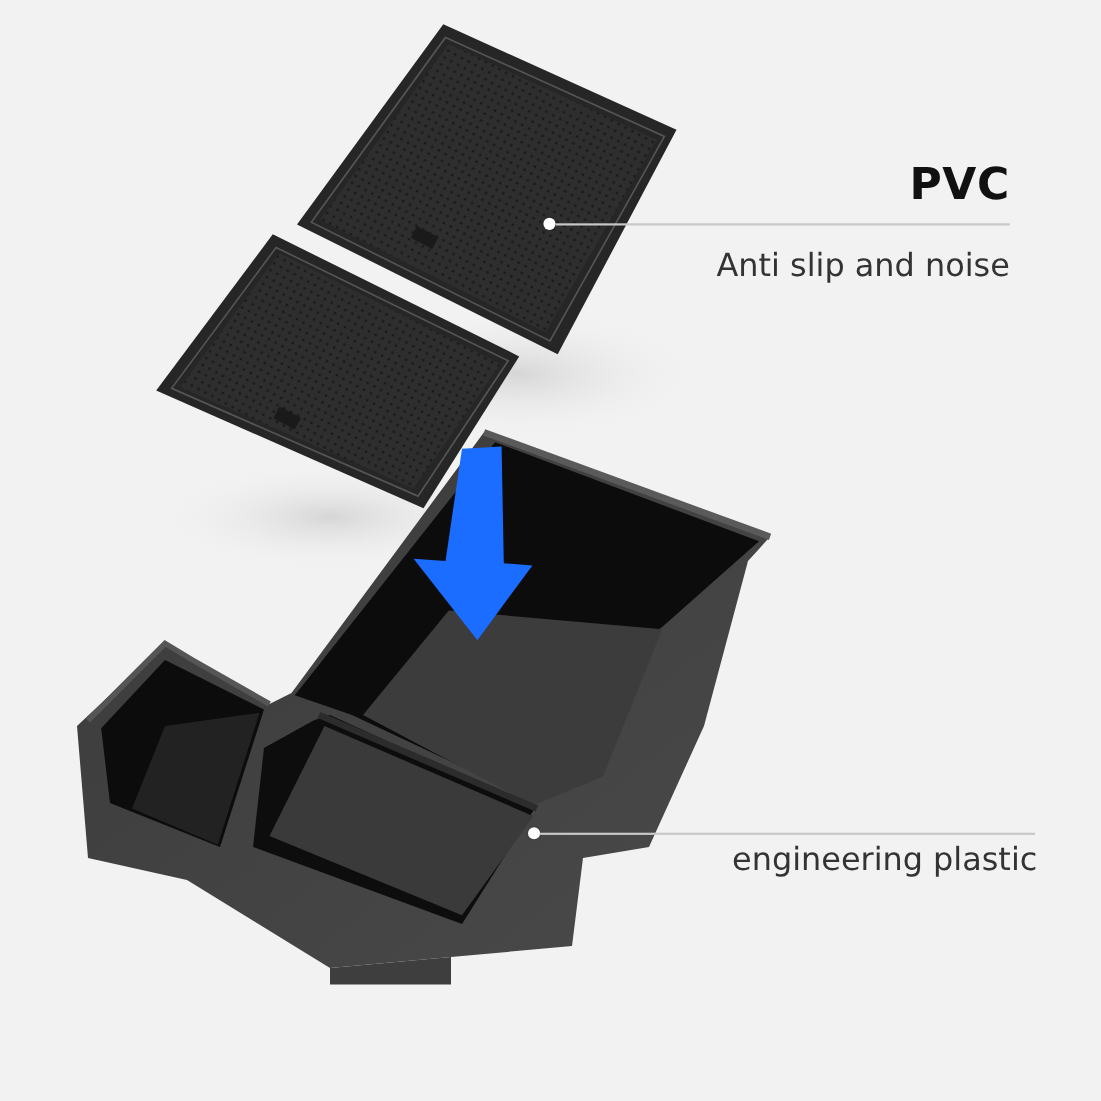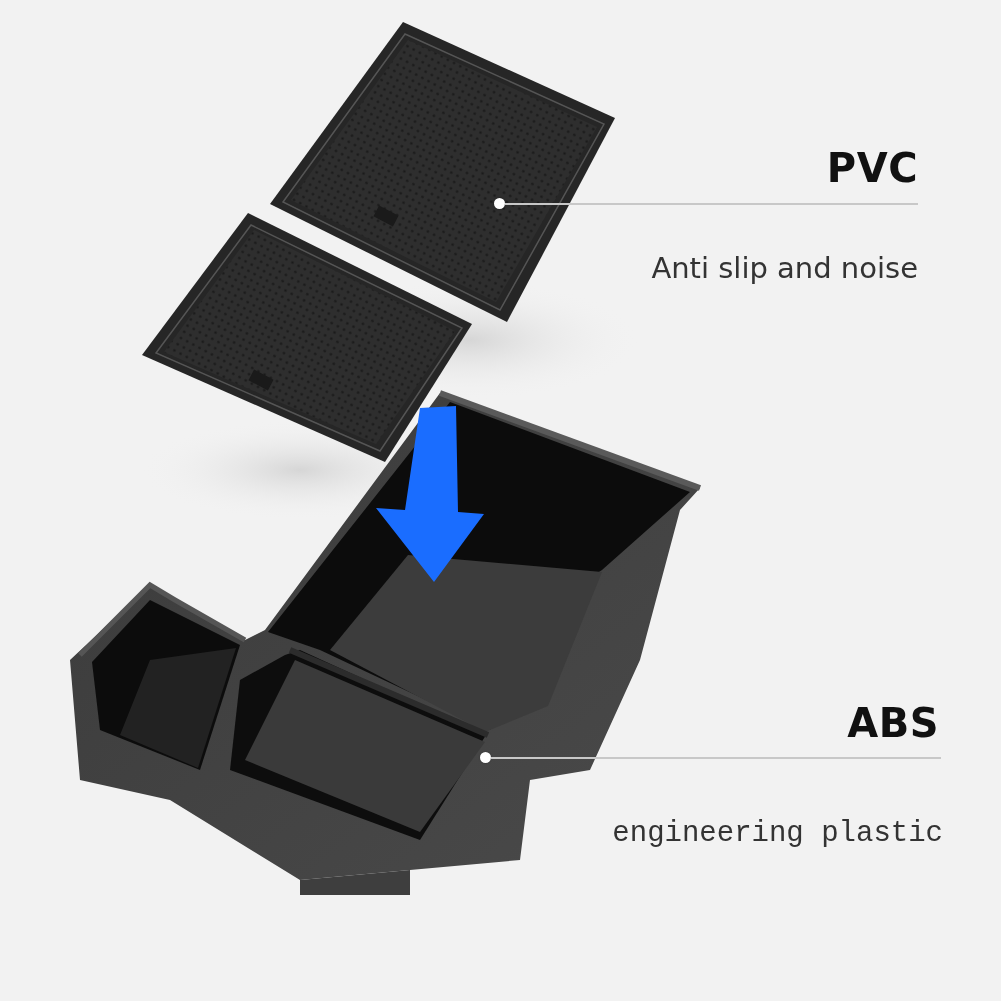--- a/index.html
+++ b/index.html
@@ -1,19 +1,19 @@
 <!DOCTYPE html>
 <html><head>
 <meta charset="utf-8">
 <style>
   html, body { margin:0; padding:0; }
   body { width:1001px; height:1001px; background:#f2f2f2; position:relative; overflow:hidden; font-family:"DejaVu Sans","Liberation Sans",sans-serif; }
   .stage { position:absolute; left:0; top:0; width:1001px; height:910px; }
   .label-title { position:absolute; font-weight:bold; color:#111; font-size:40px; text-align:right; letter-spacing:0.5px; }
-  .label-desc { position:absolute; color:#333; font-size:29px; line-height:38px; text-align:right;margin-top:27px; }
+  .label-desc { position:absolute; color:#333; font-size:29px; line-height:38px; text-align:right; }
   .leader { position:absolute; height:2px; background:#c8c8c8; }
   .dot { position:absolute; width:11px; height:11px; border-radius:50%; background:#ffffff; box-shadow:0 0 2px rgba(0,0,0,0.3); }
 </style>
 </head>
 <body>
 
 <div class="stage">
   <svg width="1001" height="1001" viewBox="0 0 1001 1001" style="position:absolute;left:0;top:0">
     <defs>
       <pattern id="dots" width="7" height="7" patternUnits="userSpaceOnUse" patternTransform="rotate(28)">
@@ -74,17 +74,16 @@
 
   <div class="dot" style="left:494px;top:198px;"></div>
   <div class="leader" style="left:505px;top:203px;width:413px;"></div>
   <div class="label-title" style="right:83px;top:145px;">PVC</div>
   <div class="label-desc" style="right:83px;top:222px;">
     <div>Anti slip and noise</div>
   </div>
 
   <div class="dot" style="left:480px;top:752px;"></div>
   <div class="leader" style="left:491px;top:757px;width:450px;"></div>
-  <div class="label-title" style="right:62px;top:700px;">ABS</div>
-  <div class="label-desc" style="right:58px;top:788px;font-family:Liberation Mono, monospace;">
+  <div class="label-desc" style="right:58px;top:762px;">
     <div>engineering plastic</div>
   </div>
 </div>
 
 </body></html>

